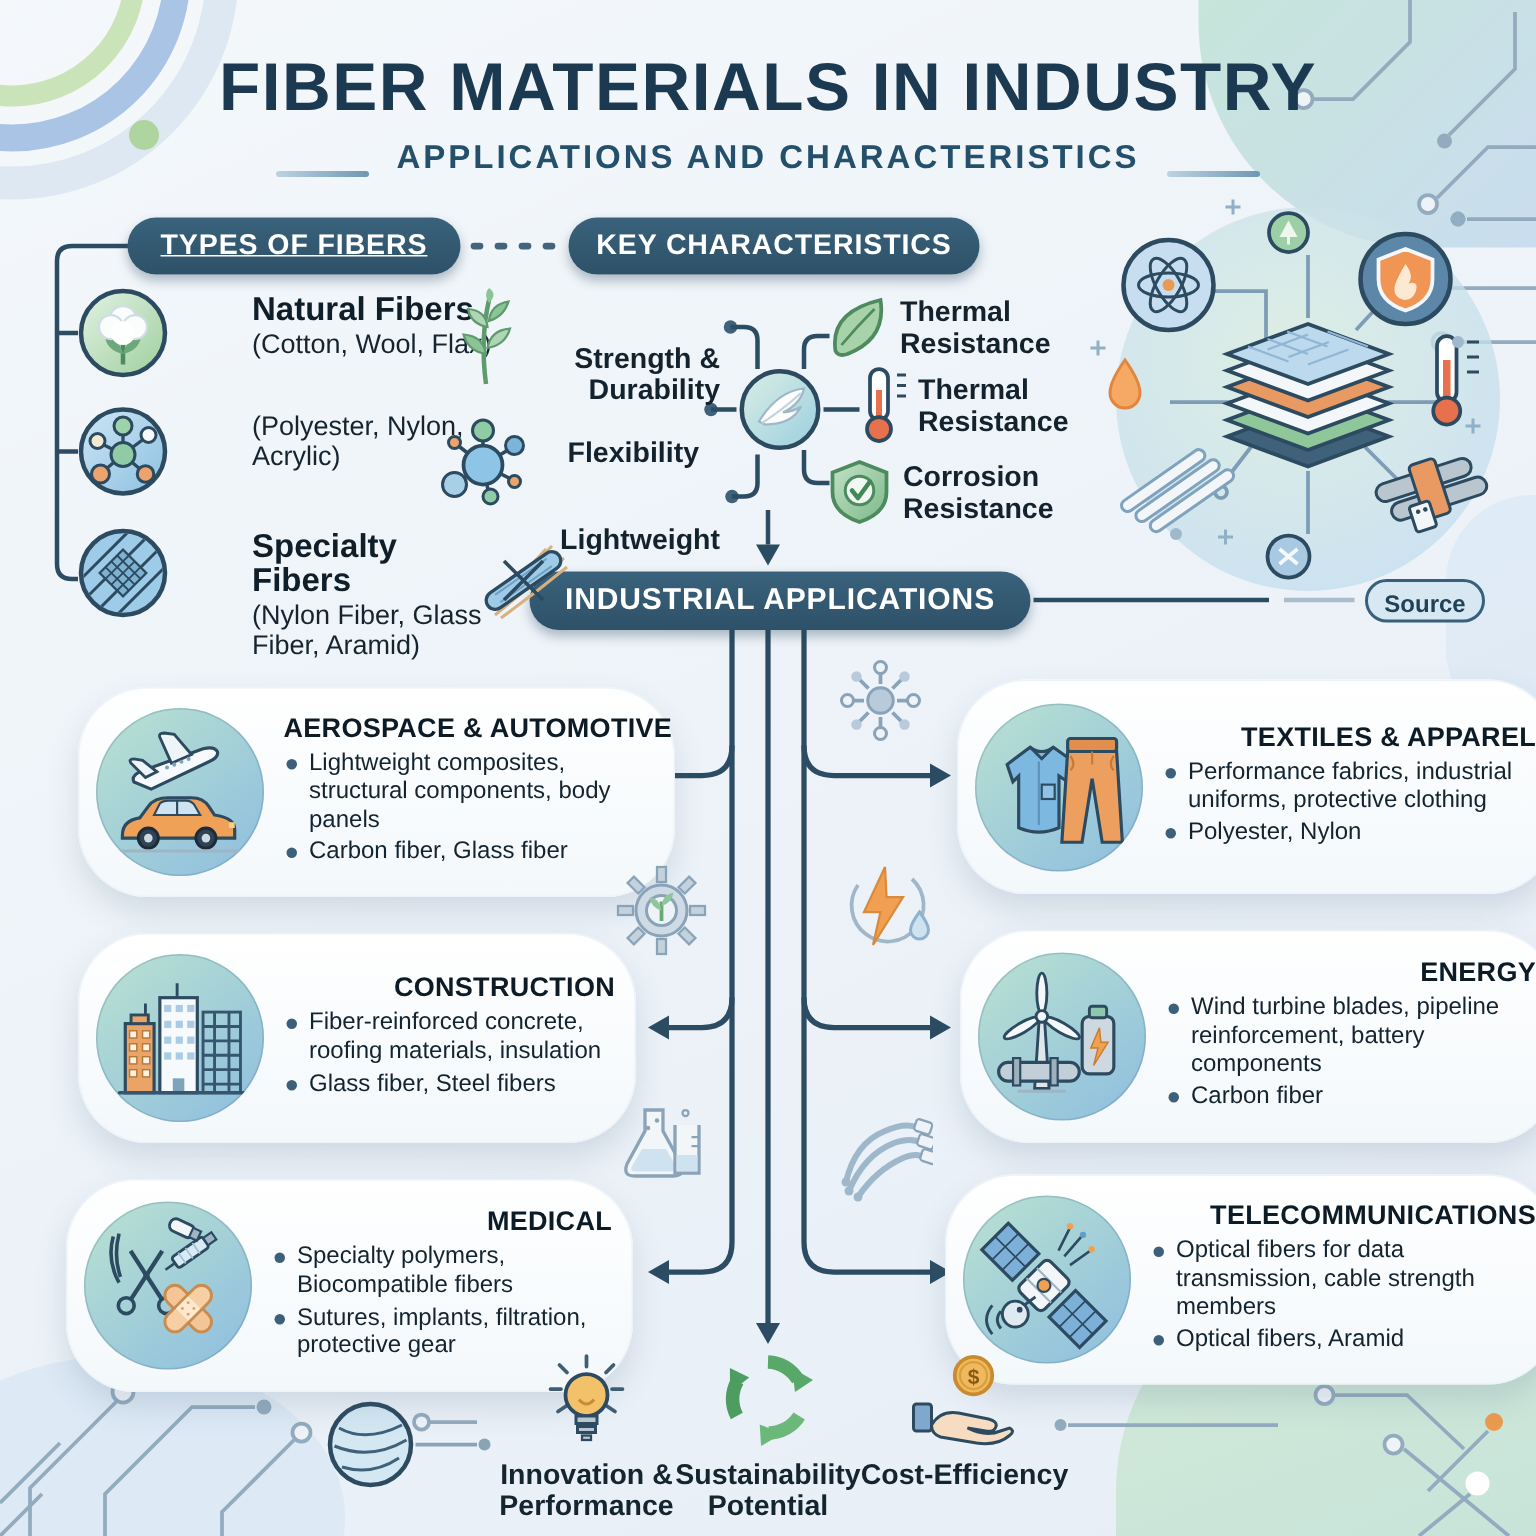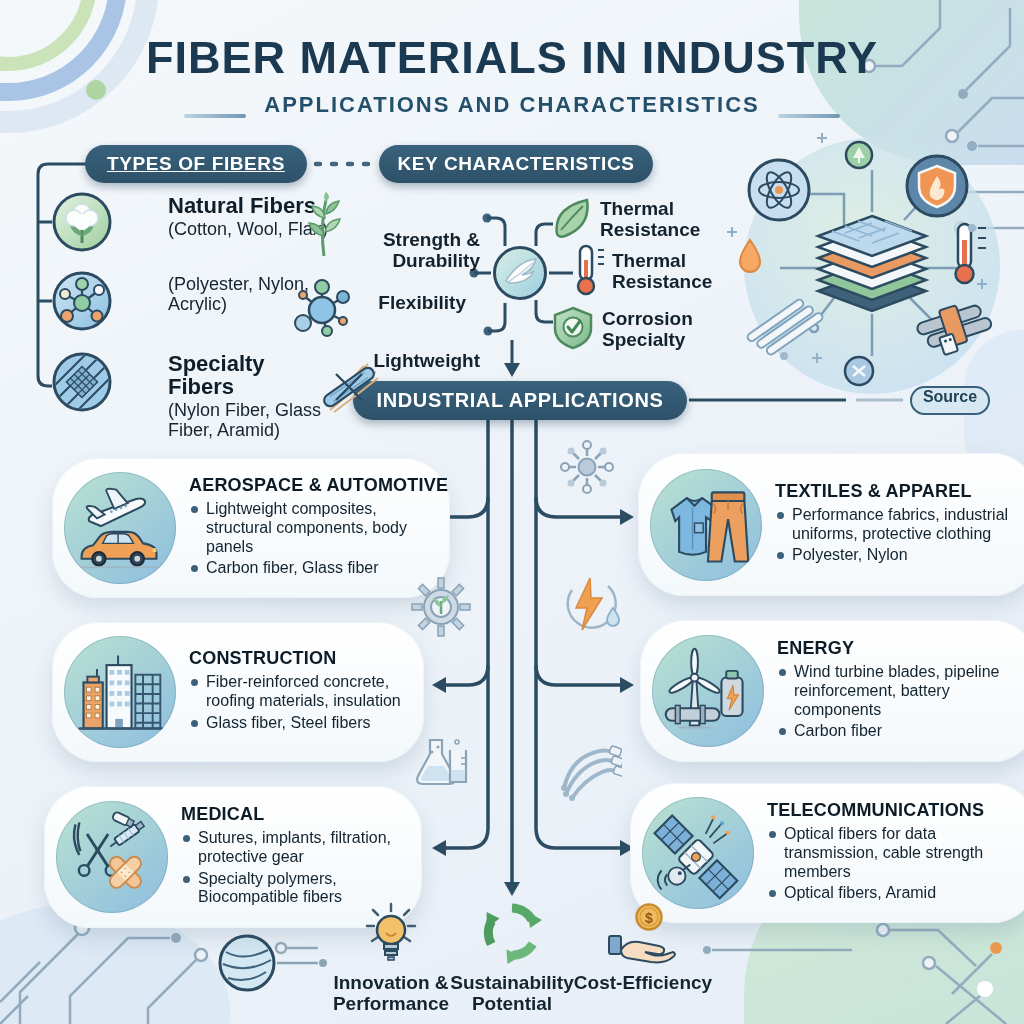--- a/index.html
+++ b/index.html
@@ -34,30 +34,30 @@
   .app-card{position:absolute;display:flex;align-items:center;gap:13px;
     padding:0 14px 0 12px;border-radius:46px;
     background:linear-gradient(180deg,#ffffff 0%,#f3f8fb 100%);
     box-shadow:0 10px 20px rgba(70,100,130,.17), inset 0 0 0 1px #edf3f8;}
   .card-icon{flex:0 0 auto;width:112px;height:112px;border-radius:50%;
     background:linear-gradient(140deg,#b5ded2 10%,#92c1de 90%);
     display:flex;align-items:center;justify-content:center;overflow:hidden;
     box-shadow:inset 0 0 0 1px rgba(70,110,140,.25);}
   .card-body{flex:1;min-width:0;}
   .card-title{font-size:18px;font-weight:800;letter-spacing:.2px;color:#0d1b26;
-    margin-bottom:4px;white-space:nowrap;}
+    margin-bottom:4px;white-space:nowrap;text-align:right;}
   .card-bullets{margin:0;padding:0;list-style:none;}
   .card-bullets li{position:relative;padding-left:17px;font-size:16px;
     line-height:1.18;color:#132430;margin-bottom:3px;}
   .card-bullets li::before{content:"";position:absolute;left:2px;top:6px;
     width:7px;height:7px;border-radius:50%;background:#3c607a;}
   
   .source-btn{position:absolute;left:910px;top:386px;width:80px;height:29px;
     border-radius:15px;border:2px solid #36607b;background:#d8e8f2;
-    color:#1f4258;font-size:16px;font-weight:600;display:flex;align-items:flex-start;
+    color:#1f4258;font-size:16px;font-weight:600;display:flex;align-items:flex-end;
     justify-content:center;cursor:pointer;box-sizing:border-box;}
   
   .footer-item{position:absolute;text-align:center;}
   .footer-label{font-size:19px;font-weight:700;line-height:1.12;color:#152530;margin-top:4px;}
   
   .blob{position:absolute;}
   svg text{font-family:"Liberation Sans",sans-serif;}
 </style>
 </head>
 <body>
@@ -315,21 +315,21 @@
     <defs>
         <linearGradient id="gShield" x1="0" y1="0" x2="1" y2="1">
       <stop offset="0" stop-color="#c2e2c6"></stop>
           <stop offset="1" stop-color="#7db98a"></stop>
         </linearGradient>
       </defs>
     <path d="M20,2 L38,9 V22 Q38,36 20,42 Q2,36 2,22 V9 Z" fill="url(#gShield)" stroke="#4d8b5f" stroke-width="2.5"></path>
     <circle cx="20" cy="21" r="9.5" fill="#f0f8f1" stroke="#4d8b5f" stroke-width="2"></circle>
     <path d="M15,21 L19,26 L27,15" stroke="#3f8a55" stroke-width="3" fill="none" stroke-linecap="round" stroke-linejoin="round"></path>
   </svg>
-  <div class="char-label" style="left:602px;top:308px;width:122px">Corrosion Specialty</div>
+  <div class="char-label" style="left:602px;top:308px;width:122px">Corrosion Resistance</div>
 
   <svg class="abs" style="left:722px;top:128px" width="298" height="272" viewBox="0 0 298 272">
     <defs>
       <radialGradient id="gIll" cx="0.45" cy="0.4" r="0.65">
         <stop offset="0" stop-color="#d8eddb"></stop>
           <stop offset="1" stop-color="#c2dcf0"></stop>
       </radialGradient>
     </defs>
     <circle cx="150" cy="138" r="128" fill="url(#gIll)" opacity="0.75"></circle>
     <g stroke="#7d9db5" stroke-width="2.5" fill="none">
@@ -551,22 +551,22 @@
           <circle cx="64" cy="62" r="1" fill="#d8a468"></circle>
             <circle cx="60" cy="66" r="1" fill="#d8a468"></circle>
           <circle cx="68" cy="66" r="1" fill="#d8a468"></circle>
             <circle cx="64" cy="70" r="1" fill="#d8a468"></circle>
         </g>
       </svg>
     </div>
     <div class="card-body">
       <div class="card-title">MEDICAL</div>
       <ul class="card-bullets">
+        <li>Specialty polymers, Biocompatible fibers</li>
         <li>Sutures, implants, filtration, protective gear</li>
-        <li>Specialty polymers, Biocompatible fibers</li>
       </ul>
     </div>
   </div>
 
   <div class="app-card" style="left:630px;top:783px;width:382px;height:140px">
     <div class="card-icon">
       <svg width="96" height="96" viewBox="0 0 100 100">
         <g transform="rotate(45 50 52)">
           <rect x="2" y="42" width="30" height="26" fill="#7db0d8" stroke="#2c4a60" stroke-width="2.2"></rect>
           <path d="M12,42 V68 M22,42 V68 M2,55 H32" stroke="#2c4a60" stroke-width="1.2" fill="none"></path>

